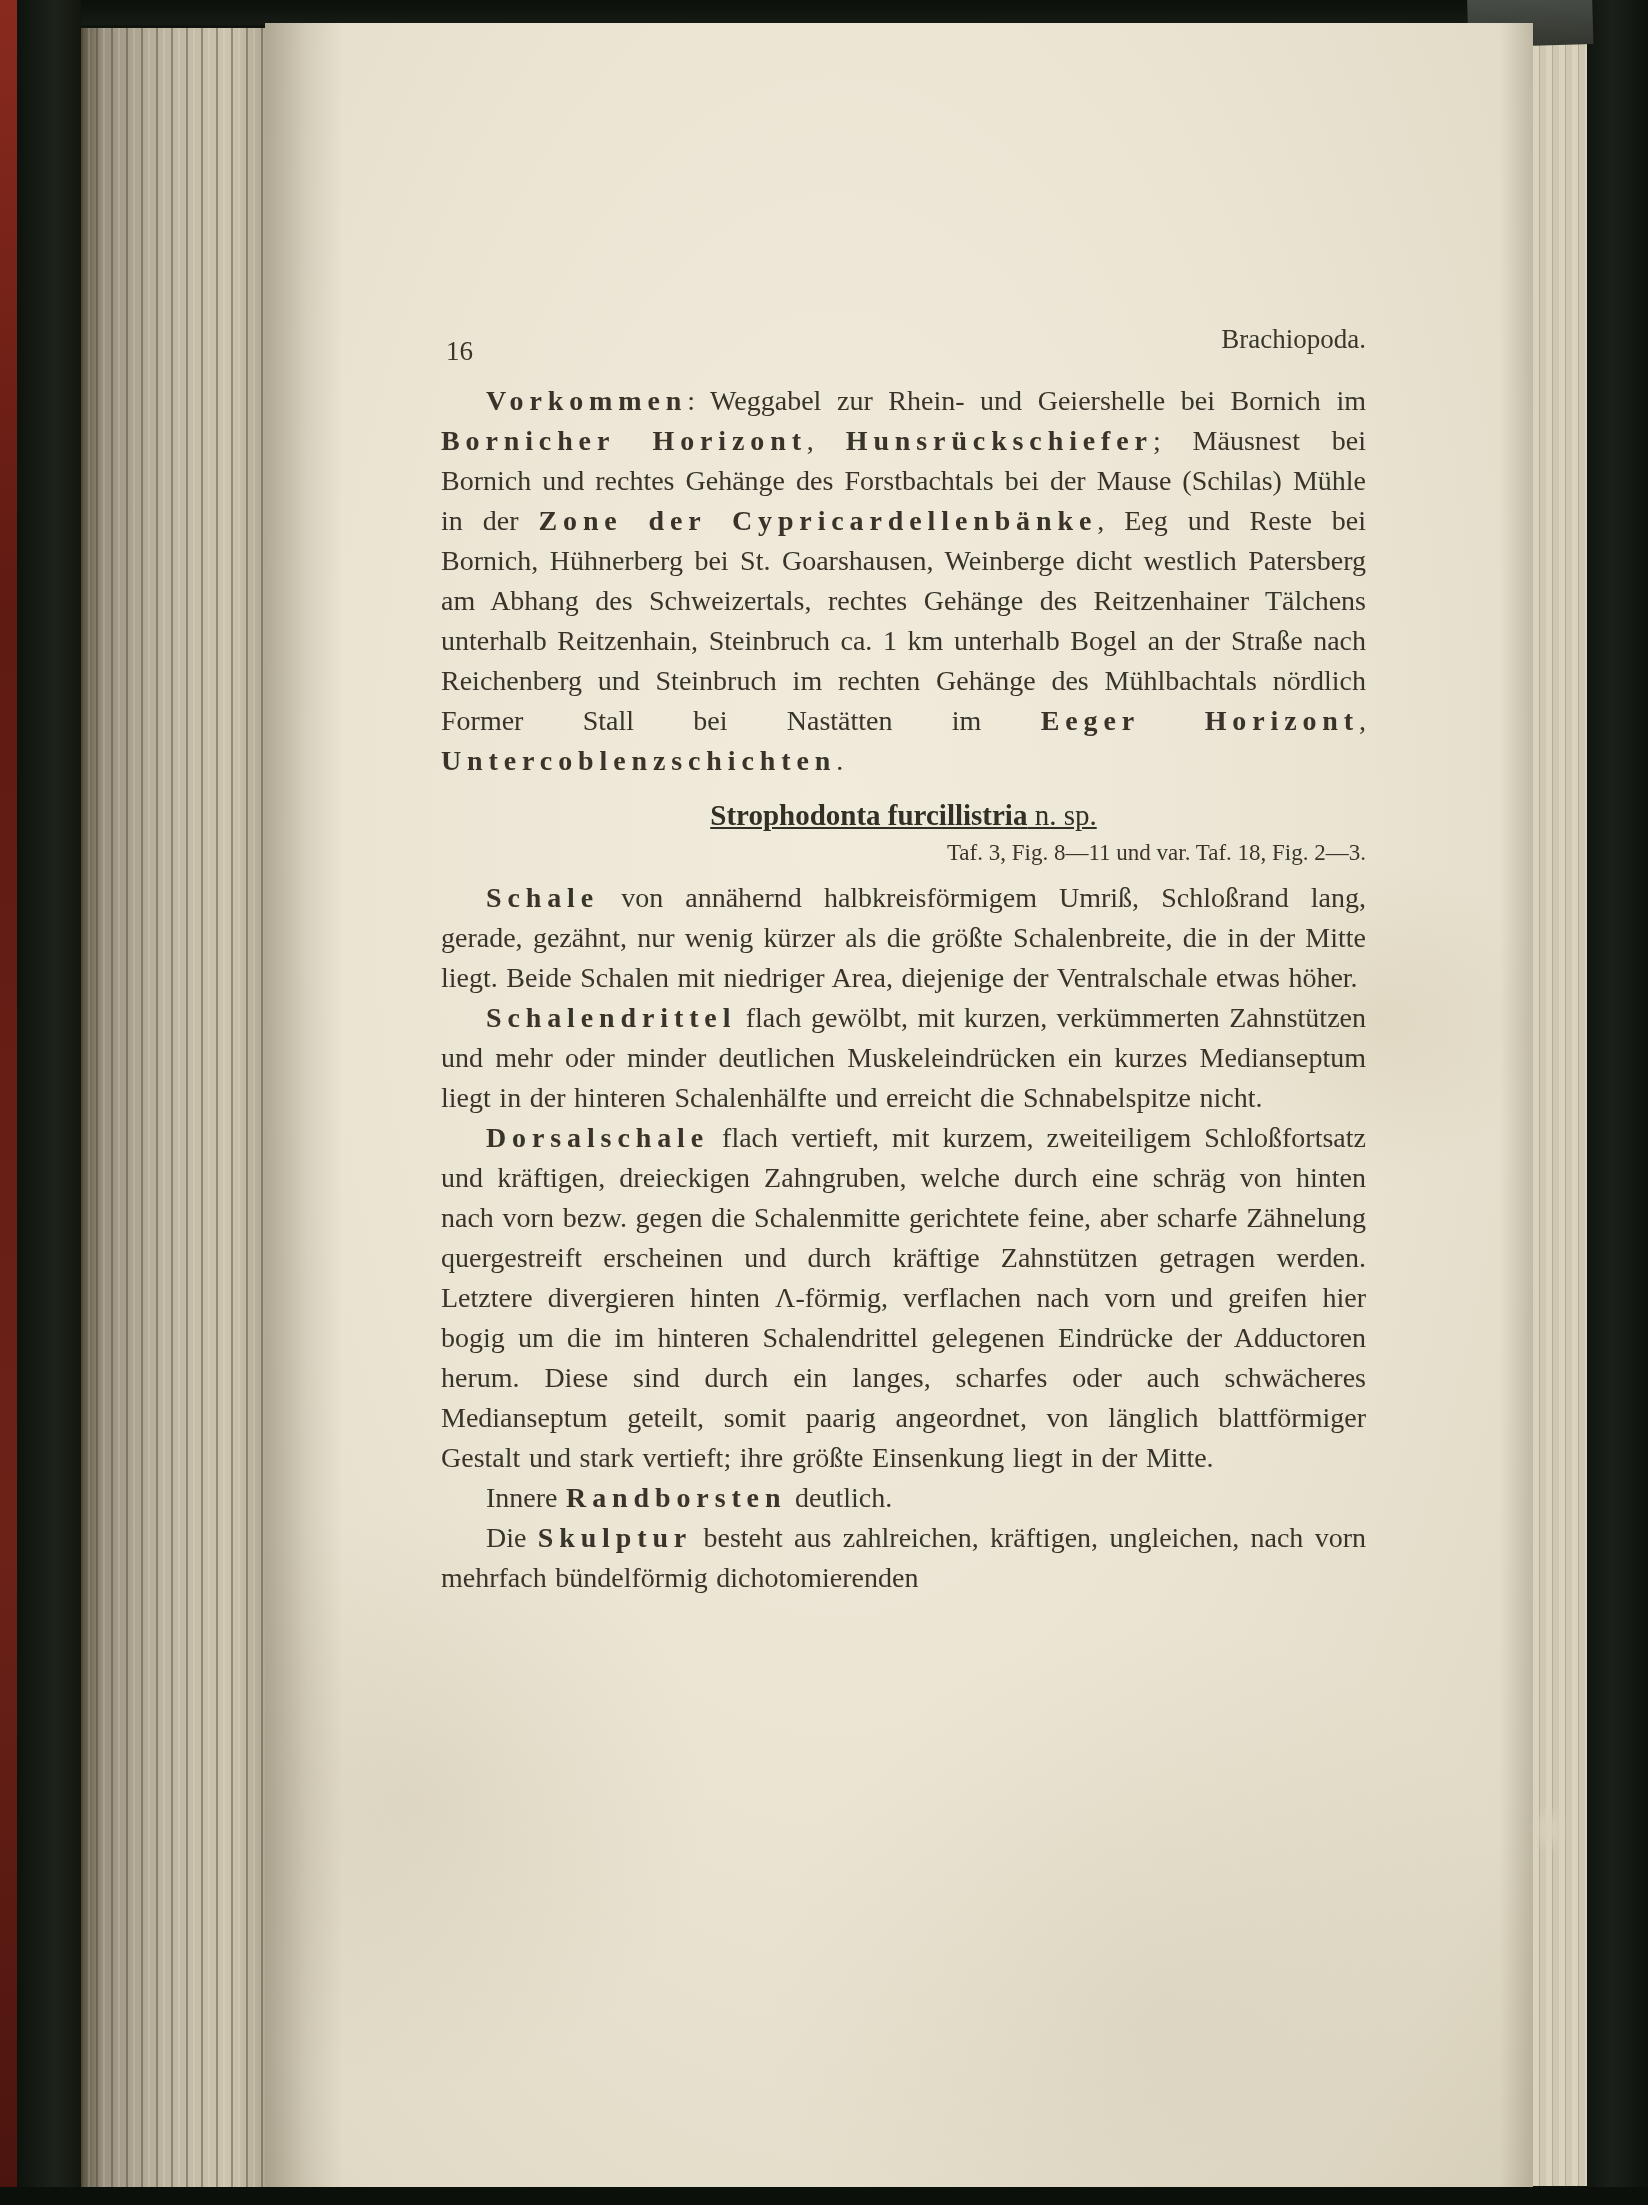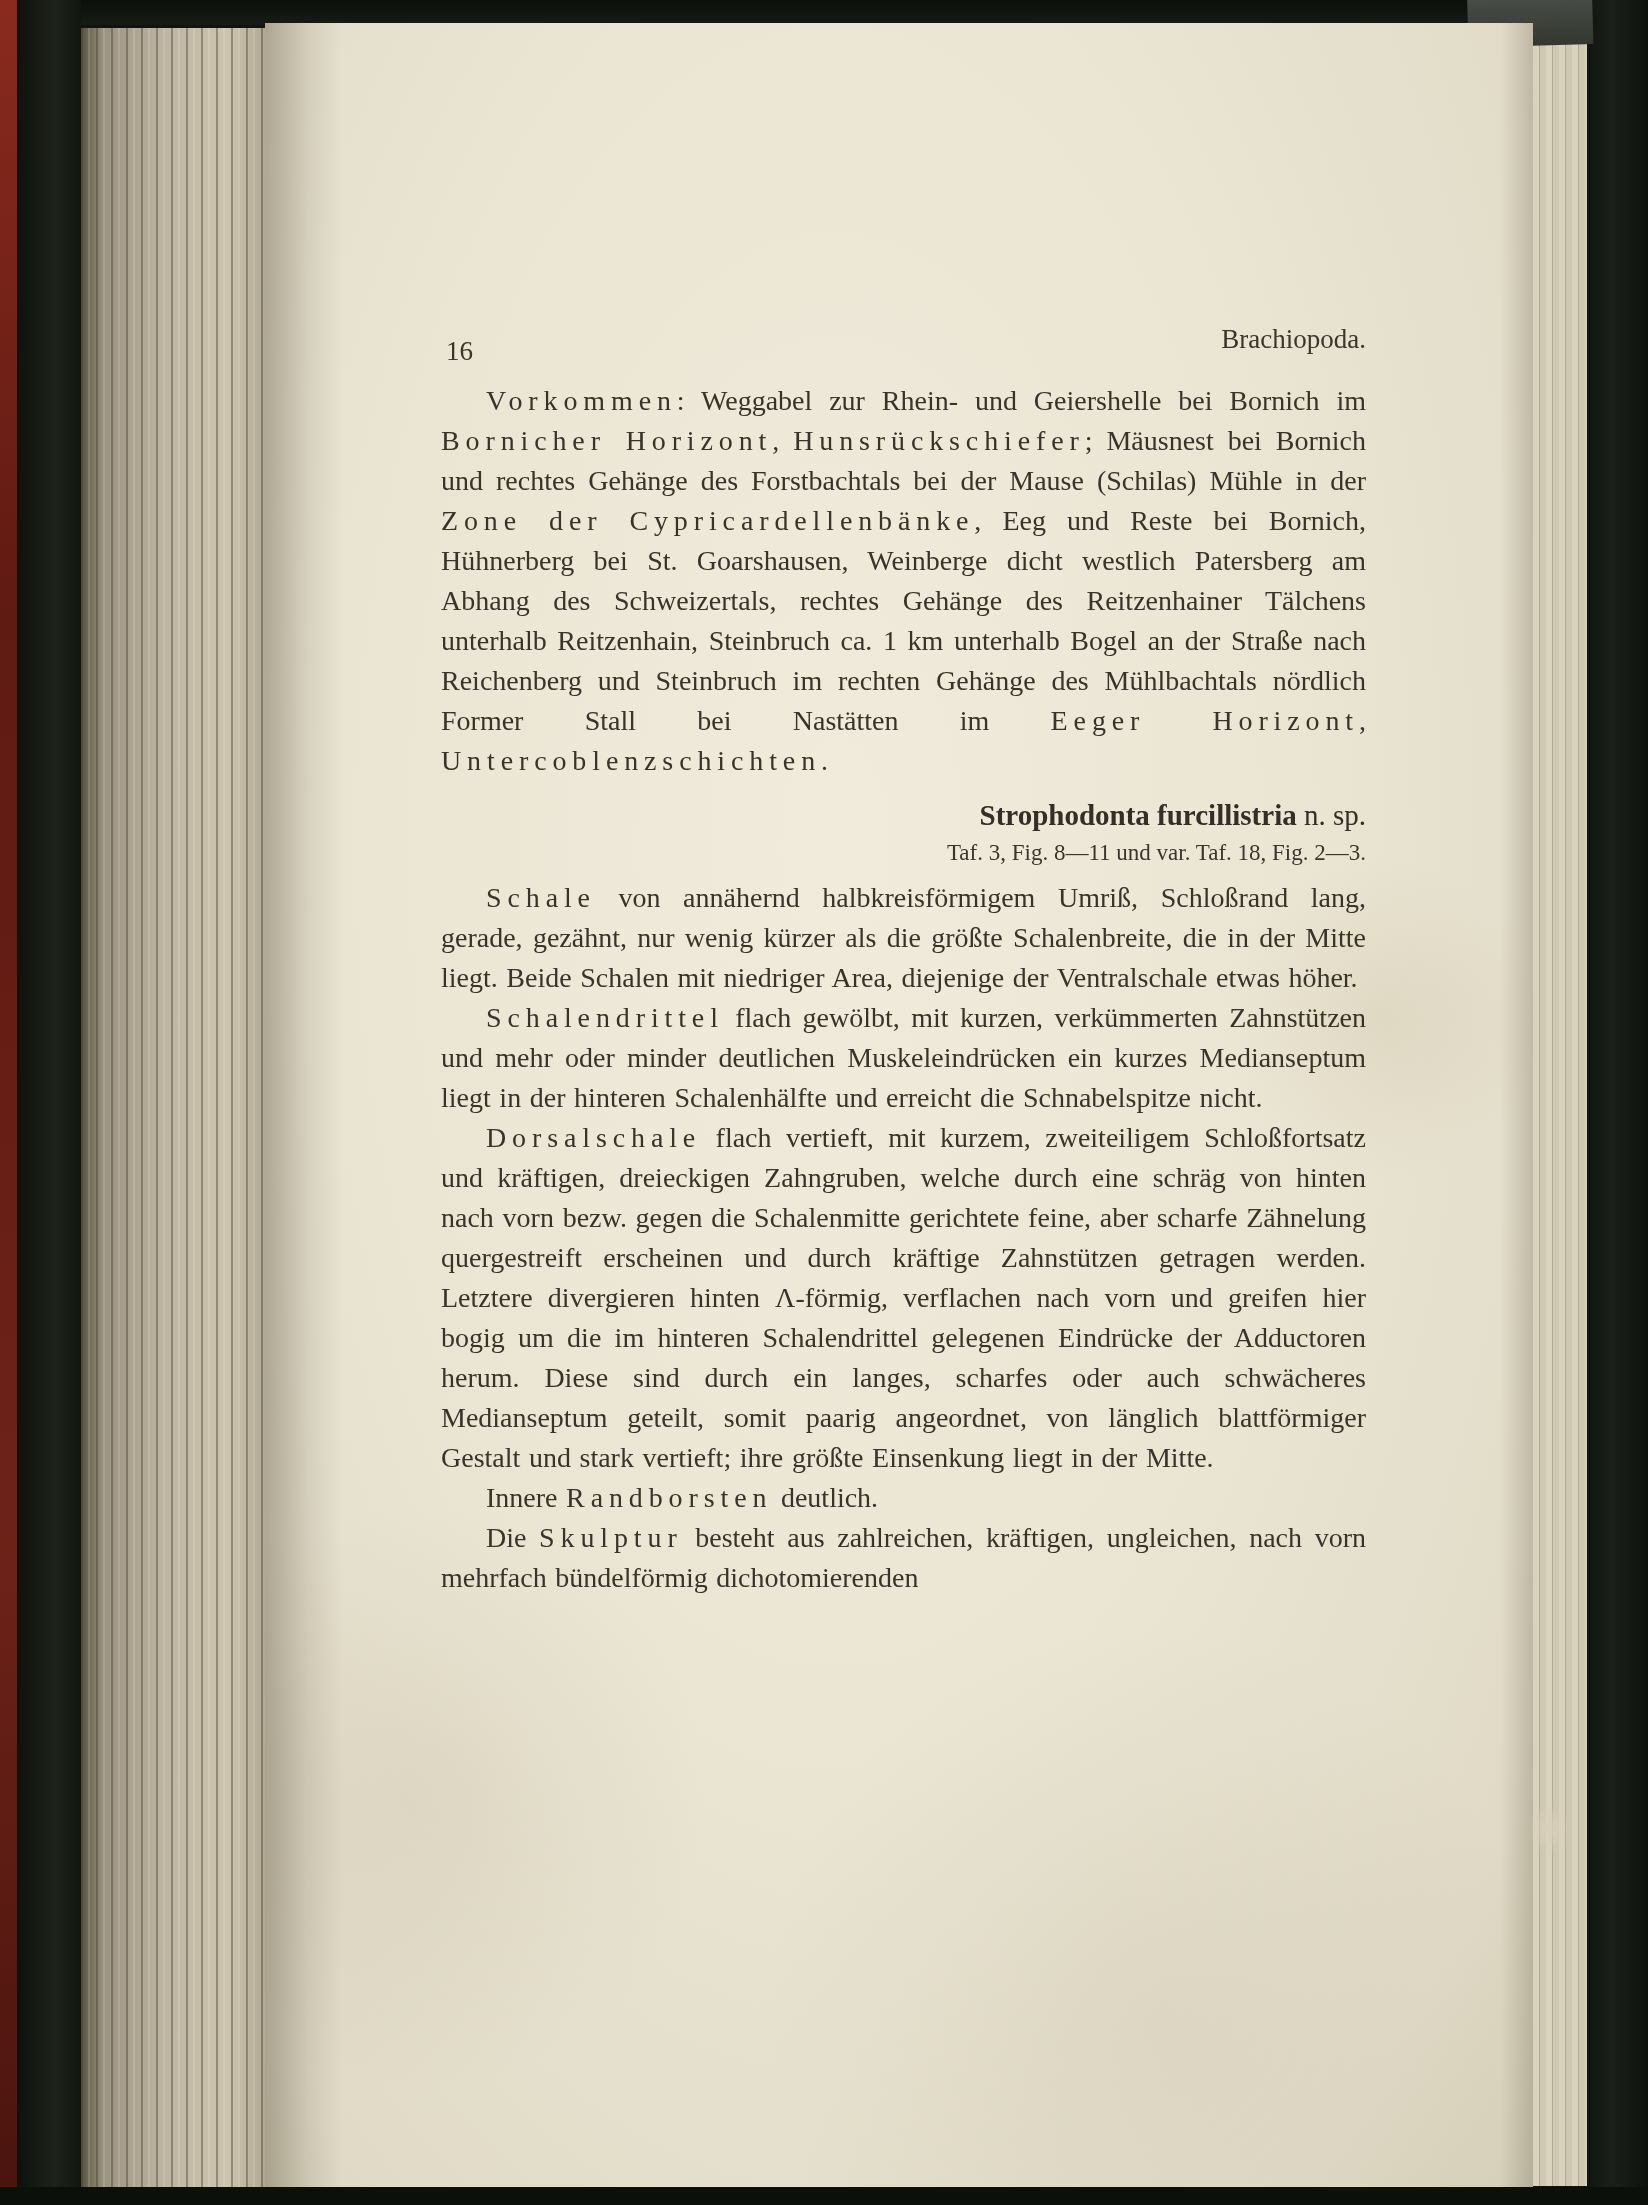--- a/index.html
+++ b/index.html
@@ -88,28 +88,28 @@
   .running-title { position: absolute; left: 0; right: 0; top: 0; text-align: right; }
 
   .body-par {
     margin: 0;
     font-size: 28px; line-height: 40px;
     text-align: justify;
     text-indent: 45px;
     word-spacing: 1.6px;
   }
   .seg-normal { }
-  .seg-spaced { letter-spacing: 0.21em; }
+  .seg-spaced { letter-spacing: 0.21em; font-weight: bold; }
   .seg-bold   { font-weight: bold; }
 
   .species-heading {
     margin: 15px 0 3.3px 0;
-    text-align: right; text-indent: 0;
+    text-align: center; text-indent: 0;
     font-size: 29px; line-height: 38px;
-    font-weight: normal; color: #332e26;
+    font-weight: normal; color: #332e26; text-decoration: underline;
   }
   .figure-caption {
     text-align: right;
     font-size: 23px; line-height: 31px;
     margin: 0 0 10px 0;
     color: #3b352c;
   }
 </style>
 </head>
 <body>

